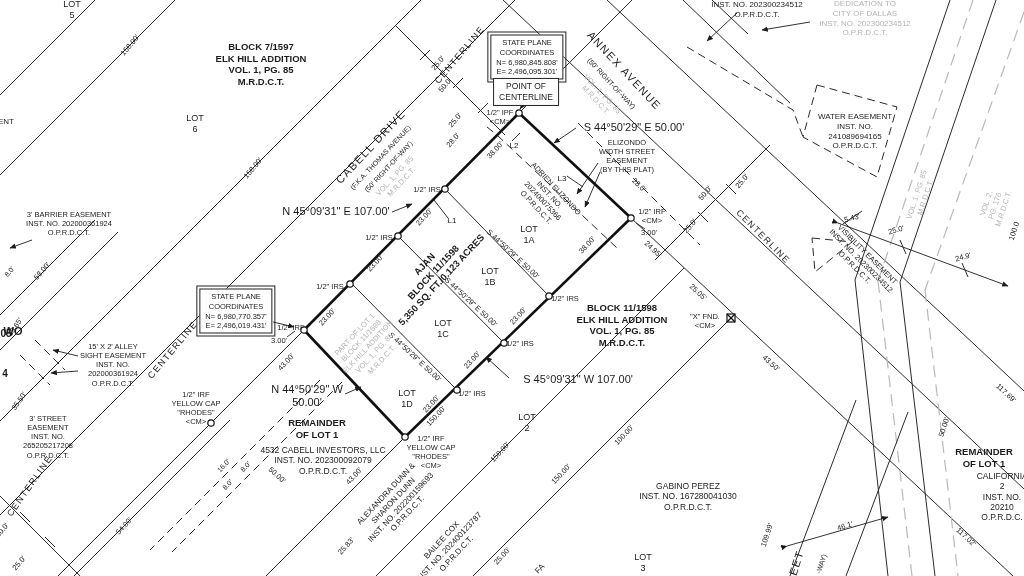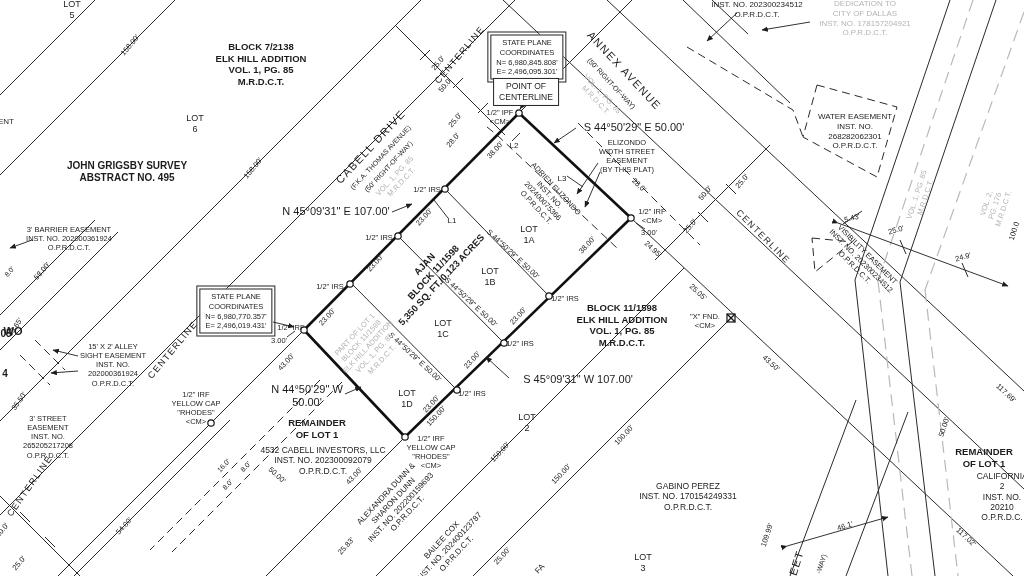--- a/index.html
+++ b/index.html
@@ -133,31 +133,29 @@
   <g class="mk">
         <rect x="727" y="314" width="8" height="8"></rect>
         <line x1="727" y1="314" x2="735" y2="322" stroke="#111"></line>
         <line x1="735" y1="314" x2="727" y2="322" stroke="#111"></line>
       </g>
 </svg>
 
 <div class="lbl s9" style="left:72px;top:10px">LOT
 5</div>
 <div class="lbl s75" style="left:130px;top:45px;--r:-50deg">158.00'</div>
-<div class="lbl s95 b" style="left:261px;top:64px">BLOCK 7/2138
+<div class="lbl s95 b" style="left:261px;top:64px">BLOCK 7/1597
 ELK HILL ADDITION
 VOL. 1, PG. 85
 M.R.D.C.T.</div>
 <div class="lbl s9" style="left:195px;top:124px">LOT
 6</div>
-<div class="lbl s10 b" style="left:127px;top:172px">JOHN GRIGSBY SURVEY
-ABSTRACT NO. 495</div>
 <div class="lbl" style="left:6px;top:122px">ENT</div>
 <div class="lbl s75" style="left:253px;top:168px;--r:-50deg">158.00'</div>
-<div class="lbl s75" style="left:69px;top:239px">3' BARRIER EASEMENT
+<div class="lbl s75" style="left:69px;top:224px">3' BARRIER EASEMENT
 INST. NO. 202000361924
 O.P.R.D.C.T.</div>
 
 <div class="lbl s9 ls" style="left:460px;top:55px;--r:-50deg">CENTERLINE</div>
 <div class="lbl s9 ls" style="left:173px;top:350px;--r:-50deg">CENTERLINE</div>
 <div class="lbl s9 ls" style="left:30px;top:486px;--r:-55deg">CENTERLINE</div>
 <div class="lbl s9 ls" style="left:763px;top:237px;--r:45deg">CENTERLINE</div>
 
 <div class="box dbl" style="left:527px;top:57px">STATE PLANE
 COORDINATES
@@ -307,21 +305,21 @@
 <div class="lbl s75" style="left:346px;top:546px;--r:-47deg">25.83'</div>
 <div class="lbl s75" style="left:502px;top:556px;--r:-47deg">25.00'</div>
 <div class="lbl" style="left:540px;top:569px;--r:-47deg">FA</div>
 <div class="lbl s9" style="left:527px;top:423px">LOT
 2</div>
 <div class="lbl s75" style="left:436px;top:416px;--r:-47deg">150.00'</div>
 <div class="lbl s75" style="left:500px;top:452px;--r:-47deg">150.00'</div>
 <div class="lbl s75" style="left:561px;top:474px;--r:-47deg">150.00'</div>
 <div class="lbl s75" style="left:624px;top:435px;--r:-47deg">100.00'</div>
 <div class="lbl s85" style="left:688px;top:497px">GABINO PEREZ
-INST. NO. 170154249331
+INST. NO. 167280041030
 O.P.R.D.C.T.</div>
 <div class="lbl s9" style="left:643px;top:563px">LOT
 3</div>
 
 <div class="lbl s75" style="left:767px;top:535px;--r:-72deg">109.99'</div>
 <div class="lbl s11 ls" style="left:797px;top:563px;--r:-72deg">EET</div>
 <div class="lbl s7" style="left:822px;top:564px;--r:-72deg">-WAY)</div>
 <div class="lbl s75" style="left:845px;top:526px;--r:-17deg">46.1'</div>
 <div class="lbl s75" style="left:966px;top:537px;--r:43deg">117.02'</div>
 <div class="lbl s75" style="left:1006px;top:393px;--r:43deg">117.69'</div>
@@ -338,22 +336,22 @@
 <div class="lbl s75" style="left:852px;top:218px;--r:-15deg">5.43'</div>
 <div class="lbl s75" style="left:896px;top:230px;--r:-15deg">25.0'</div>
 <div class="lbl s75" style="left:963px;top:257px;--r:-15deg">24.9'</div>
 <div class="lbl s75" style="left:1014px;top:231px;--r:-72deg">100.0</div>
 <div class="lbl s75 gray" style="left:921px;top:196px;--r:-72deg">VOL. 1, PG. 85
 M.R.D.C.T.</div>
 <div class="lbl s75 gray" style="left:995px;top:206px;--r:-72deg">VOL. 2, PG. 176
 M.R.D.C.T.</div>
 <div class="lbl gray" style="left:865px;top:18px">DEDICATION TO
 CITY OF DALLAS
-INST. NO. 178157204921
+INST. NO. 202300234512
 O.P.R.D.C.T.</div>
 <div class="lbl" style="left:757px;top:10px">INST. NO. 202300234512
 O.P.R.D.C.T.</div>
 <div class="lbl" style="left:855px;top:131px">WATER EASEMENT
 INST. NO.
-268282062301
+241089694165
 O.P.R.D.C.T.</div>
 
 </div>
 
 </body></html>

